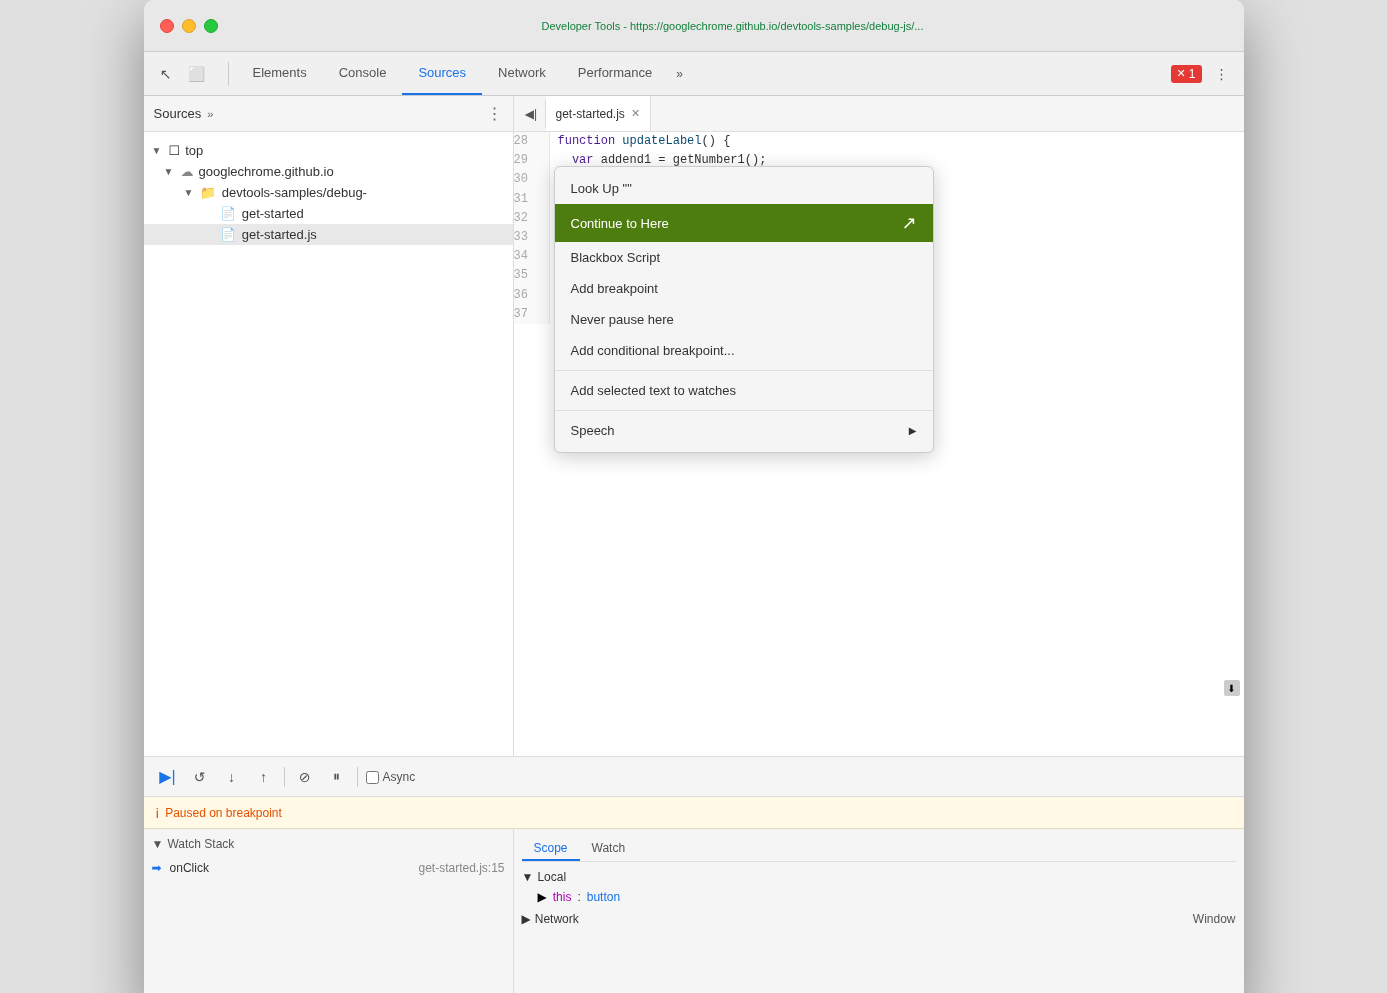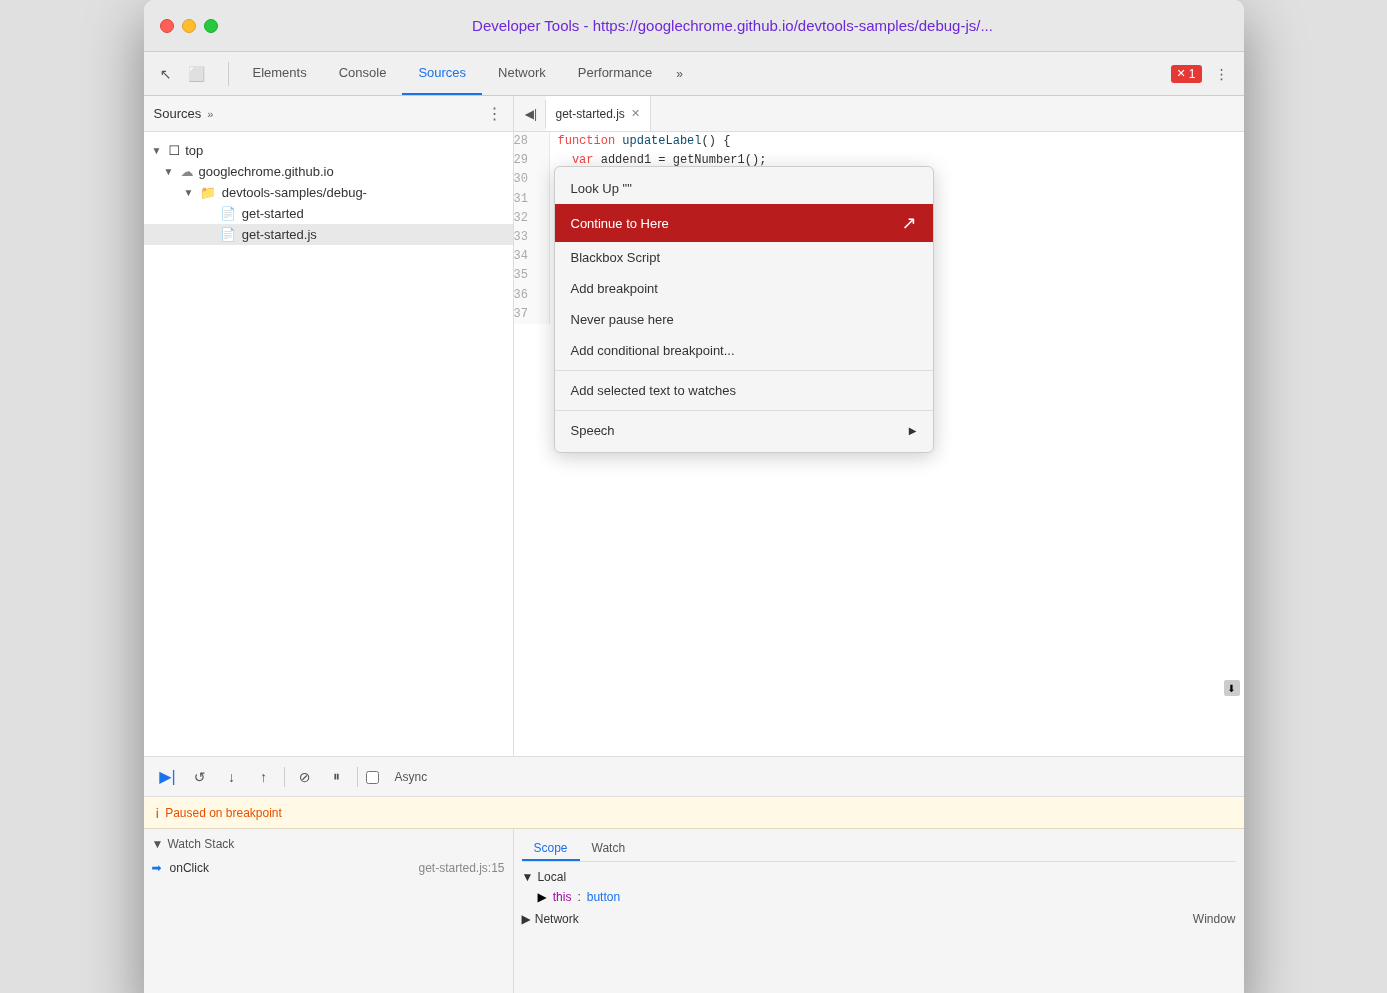--- a/index.html
+++ b/index.html
@@ -35,22 +35,22 @@
     }
     .traffic-light {
       width: 14px;
       height: 14px;
       border-radius: 50%;
     }
     .tl-red { background: #ff5f56; border: 1px solid #e0443e; }
     .tl-yellow { background: #ffbd2e; border: 1px solid #dea123; }
     .tl-green { background: #27c93f; border: 1px solid #1aab29; }
     .title-text {
-      font-size: 15px;
-      color: #6d28d9;
+      font-size: 11px;
+      color: #15803d;
       flex: 1;
       text-align: center;
     }
     
     .devtools-toolbar {
       background: #f0f0f0;
       height: 44px;
       display: flex;
       align-items: center;
       border-bottom: 1px solid #ccc;
@@ -248,21 +248,21 @@
       color: #aaa;
       user-select: none;
       background: #f9f9f9;
       border-right: 1px solid #e8e8e8;
     }
     .line-content {
       padding-left: 8px;
       white-space: pre;
       color: #333;
     }
-    .kw { color: #ef4444; }
+    .kw { color: #4c1d95; }
     .fn { color: #0c4a6e; }
     .str { color: #cc0000; }
     
     .context-menu {
       position: absolute;
       left: 40px;
       top: 70px;
       width: 380px;
       background: #f5f5f5;
       border: 1px solid #ccc;
@@ -274,21 +274,21 @@
     .ctx-item {
       padding: 8px 16px;
       font-size: 13px;
       color: #333;
       cursor: pointer;
       display: flex;
       align-items: center;
       justify-content: space-between;
     }
     .ctx-item.highlighted {
-      background: #b91c1c;
+      background: #4d7c0f;
       color: white;
     }
     .ctx-separator {
       height: 1px;
       background: #ddd;
       margin: 4px 0;
     }
     .ctx-arrow { font-size: 10px; }
     
     .bottom-area {
@@ -316,21 +316,21 @@
       color: #555;
     }
     .debug-divider {
       width: 1px;
       height: 20px;
       background: #ccc;
     }
     .async-checkbox {
       display: flex;
       align-items: flex-end;
-      gap: 16px;
+      gap: 4px;
       font-size: 12px;
       color: #555;
     }
     .async-checkbox input { cursor: pointer; }
     .breakpoint-bar {
       background: #fff9e6;
       padding: 6px 12px;
       font-size: 12px;
       display: flex;
       align-items: center;

